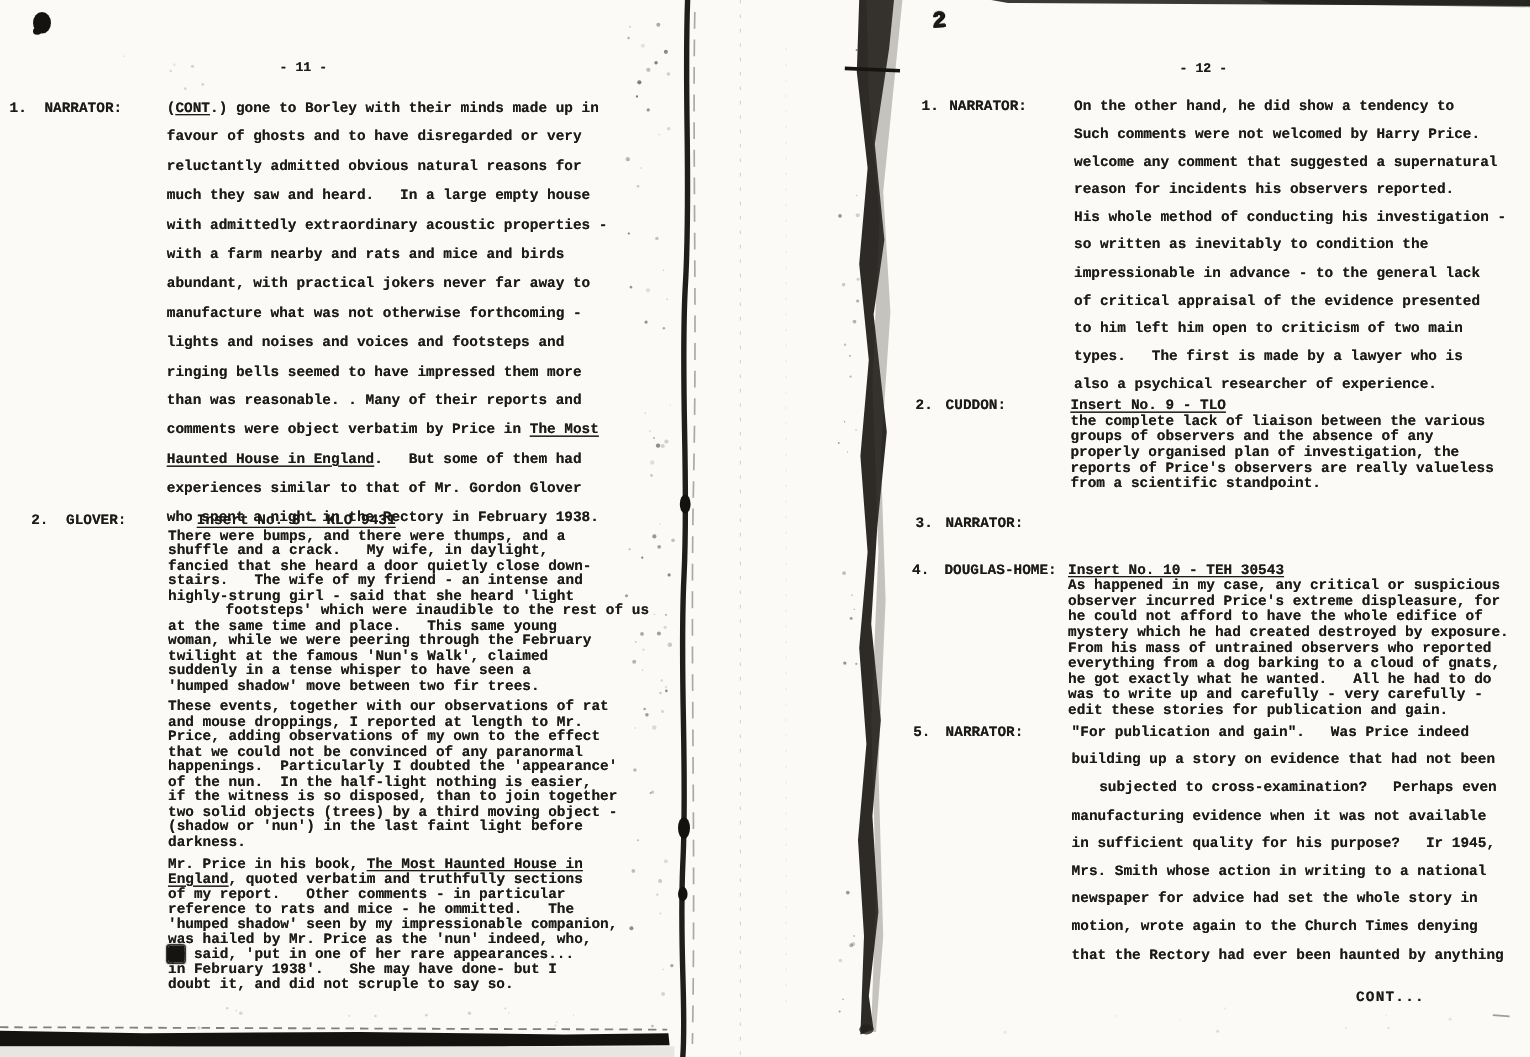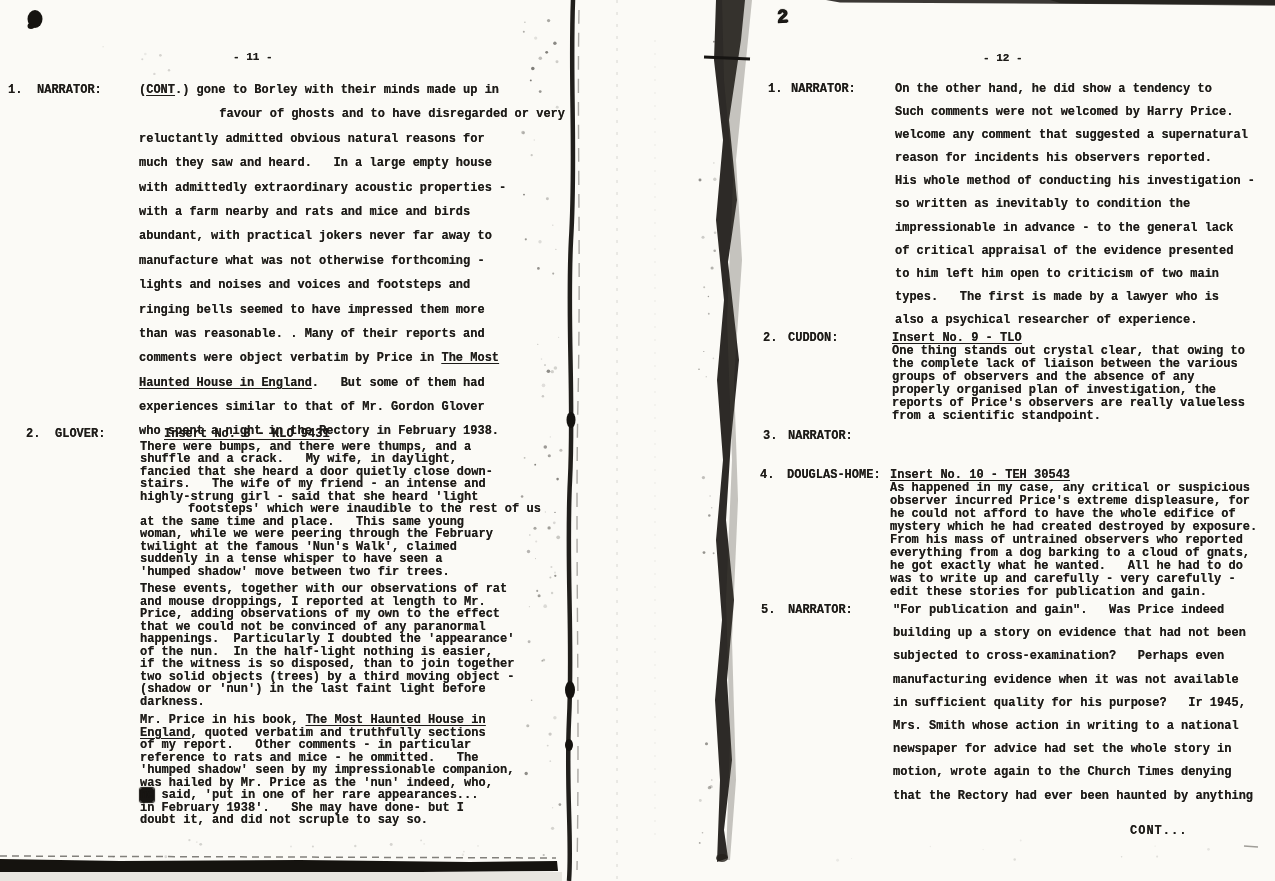--- a/index.html
+++ b/index.html
@@ -39,21 +39,21 @@
 
 <div class="page" id="page-left">
   <div class="page-number mono">- 11 -</div>
   <div id="page-left-content">
       <div class="block" style="top: 78px;">
         <span class="mono num" style="left: 8px; line-height: 24.4px;">1.</span>
         <span class="mono speaker" style="left: 37px; line-height: 24.4px;">NARRATOR:</span>
         <div class="body" style="margin-left: 139px;">
           <div class="para">
             <div class="ln mono" style="line-height: 24.4px; height: 24.4px;"><span>(</span><span class="u">CONT</span><span>.) gone to Borley with their minds made up in</span></div>
-            <div class="ln mono" style="line-height: 24.4px; height: 24.4px; text-align: right;"><span>favour of ghosts and to have disregarded or very</span></div>
+            <div class="ln mono" style="line-height: 24.4px; height: 24.4px;"><span>favour of ghosts and to have disregarded or very</span></div>
             <div class="ln mono" style="line-height: 24.4px; height: 24.4px;"><span>reluctantly admitted obvious natural reasons for</span></div>
             <div class="ln mono" style="line-height: 24.4px; height: 24.4px;"><span>much they saw and heard.   In a large empty house</span></div>
             <div class="ln mono" style="line-height: 24.4px; height: 24.4px;"><span>with admittedly extraordinary acoustic properties -</span></div>
             <div class="ln mono" style="line-height: 24.4px; height: 24.4px;"><span>with a farm nearby and rats and mice and birds</span></div>
             <div class="ln mono" style="line-height: 24.4px; height: 24.4px;"><span>abundant, with practical jokers never far away to</span></div>
             <div class="ln mono" style="line-height: 24.4px; height: 24.4px;"><span>manufacture what was not otherwise forthcoming -</span></div>
             <div class="ln mono" style="line-height: 24.4px; height: 24.4px;"><span>lights and noises and voices and footsteps and</span></div>
             <div class="ln mono" style="line-height: 24.4px; height: 24.4px;"><span>ringing bells seemed to have impressed them more</span></div>
             <div class="ln mono" style="line-height: 24.4px; height: 24.4px;"><span>than was reasonable. . Many of their reports and</span></div>
             <div class="ln mono" style="line-height: 24.4px; height: 24.4px;"><span>comments were object verbatim by Price in </span><span class="u">The Most</span></div>
@@ -131,21 +131,20 @@
             <div class="ln mono" style="line-height: 23.1px; height: 23.1px;"><span>also a psychical researcher of experience.</span></div>
           </div>
         </div>
       </div>
       <div class="block" style="top: 332px;">
         <span class="mono num" style="left: 23px; line-height: 13px;">2.</span>
         <span class="mono speaker" style="left: 48px; line-height: 13px;">CUDDON:</span>
         <div class="body" style="margin-left: 152px;">
           <div class="para">
             <div class="ln mono" style="line-height: 13px; height: 13px;"><span class="u">Insert No. 9 - TLO</span></div>
-            <div class="ln mono" style="line-height: 13px; height: 13px;"><span>One thing stands out crystal clear, that owing to</span></div>
             <div class="ln mono" style="line-height: 13px; height: 13px;"><span>the complete lack of liaison between the various</span></div>
             <div class="ln mono" style="line-height: 13px; height: 13px;"><span>groups of observers and the absence of any</span></div>
             <div class="ln mono" style="line-height: 13px; height: 13px;"><span>properly organised plan of investigation, the</span></div>
             <div class="ln mono" style="line-height: 13px; height: 13px;"><span>reports of Price's observers are really valueless</span></div>
             <div class="ln mono" style="line-height: 13px; height: 13px;"><span>from a scientific standpoint.</span></div>
           </div>
         </div>
       </div>
       <div class="block" style="top: 423px;">
         <span class="mono num" style="left: 23px; line-height: 27px;">3.</span>
@@ -173,21 +172,21 @@
           </div>
         </div>
       </div>
       <div class="block" style="top: 599px;">
         <span class="mono num" style="left: 21px; line-height: 23.2px;">5.</span>
         <span class="mono speaker" style="left: 48px; line-height: 23.2px;">NARRATOR:</span>
         <div class="body" style="margin-left: 153px;">
           <div class="para">
             <div class="ln mono" style="line-height: 23.2px; height: 23.2px;"><span>"For publication and gain".   Was Price indeed</span></div>
             <div class="ln mono" style="line-height: 23.2px; height: 23.2px;"><span>building up a story on evidence that had not been</span></div>
-            <div class="ln mono" style="line-height: 23.2px; height: 23.2px;"><span>subjected to cross-examination?   Perhaps even</span></div>
+            <div class="ln mono" style="line-height: 23.2px; height: 23.2px; margin-left: 23px;"><span>subjected to cross-examination?   Perhaps even</span></div>
             <div class="ln mono" style="line-height: 23.2px; height: 23.2px;"><span>manufacturing evidence when it was not available</span></div>
             <div class="ln mono" style="line-height: 23.2px; height: 23.2px;"><span>in sufficient quality for his purpose?   Ir 1945,</span></div>
             <div class="ln mono" style="line-height: 23.2px; height: 23.2px;"><span>Mrs. Smith whose action in writing to a national</span></div>
             <div class="ln mono" style="line-height: 23.2px; height: 23.2px;"><span>newspaper for advice had set the whole story in</span></div>
             <div class="ln mono" style="line-height: 23.2px; height: 23.2px;"><span>motion, wrote again to the Church Times denying</span></div>
             <div class="ln mono" style="line-height: 23.2px; height: 23.2px;"><span>that the Rectory had ever been haunted by anything</span></div>
           </div>
         </div>
       </div>
     </div>

